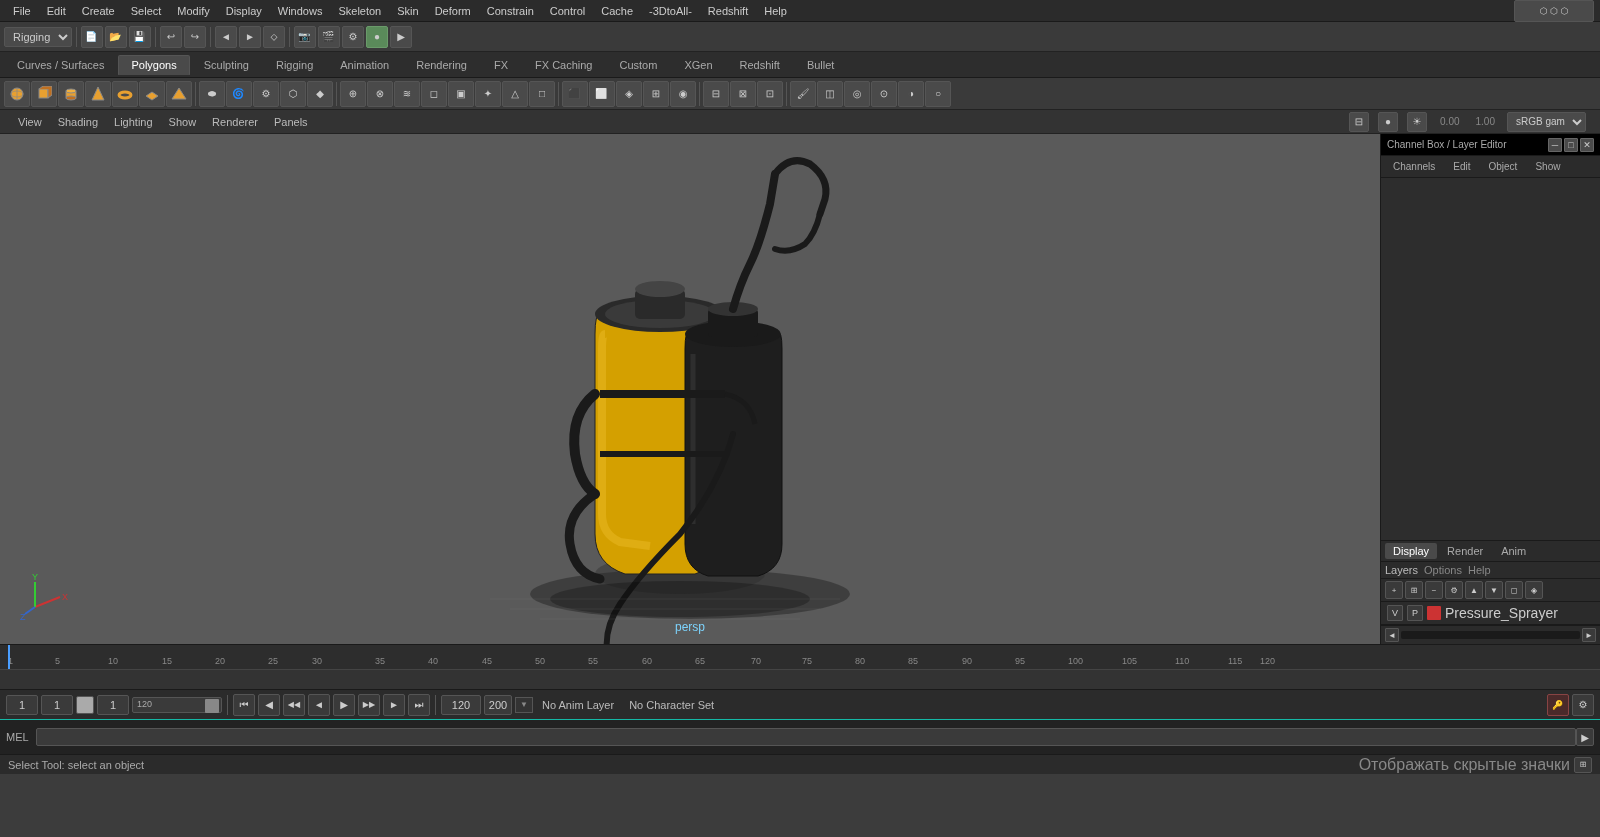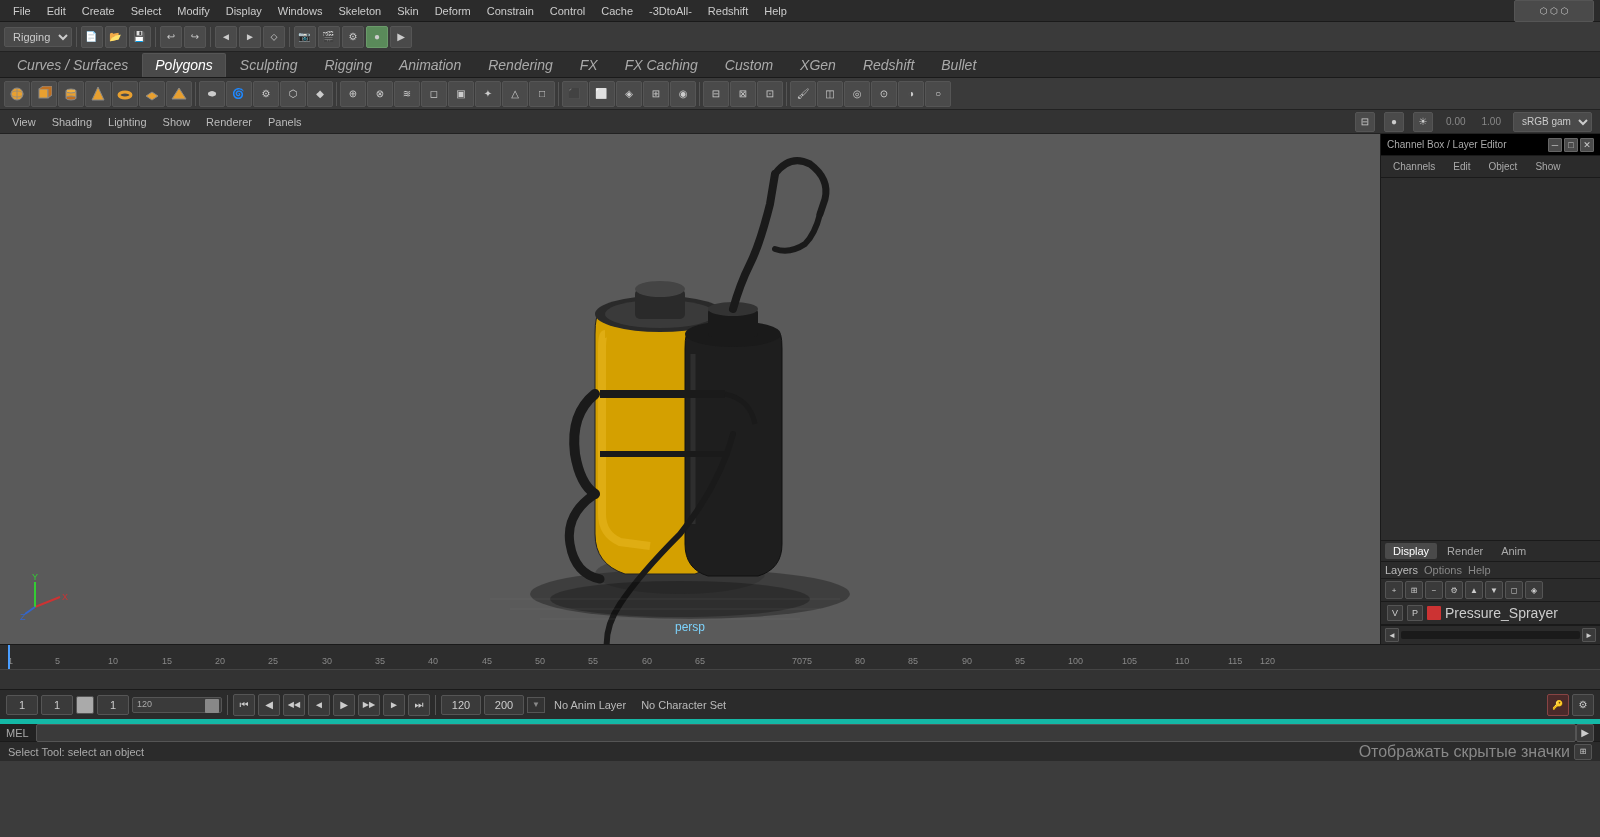--- a/index.html
+++ b/index.html
@@ -78,25 +78,24 @@
       background: #2d2d2d;
       display: flex;
       align-items: center;
       padding: 0 4px;
       gap: 1px;
       border-bottom: 1px solid #1a1a1a;
     }
     .mod-tab {
       padding: 3px 12px;
       cursor: pointer;
-      font-size: 14px;
+      font-size: 11px;
       color: #aaa;
       border-radius: 2px 2px 0 0;
       border: 1px solid transparent;
-      font-style: italic;
     }
     .mod-tab.active {
       background: #4a4a4a;
       color: #fff;
       border-color: #555 #555 transparent;
     }
 
     
     #icon-toolbar {
       height: 32px;
@@ -127,21 +126,21 @@
       background: #555;
       margin: 0 2px;
     }
 
     
     #view-controls {
       height: 24px;
       background: #333;
       display: flex;
       align-items: center;
-      padding: 0 8px;
+      padding: 0 14px;
       gap: 8px;
       border-bottom: 1px solid #222;
     }
     .vc-item {
       font-size: 11px;
       color: #bbb;
       cursor: pointer;
       padding: 1px 4px;
     }
 
@@ -722,29 +721,29 @@
     <div style="position:absolute;left:0;top:0;width:100%;height:100%;display:flex;align-items:flex-end;padding-bottom:2px;">
       
       
     </div>
     <span class="tick-label" style="left:8px;">1</span>
     <span class="tick-label" style="left:55px;">5</span>
     <span class="tick-label" style="left:108px;">10</span>
     <span class="tick-label" style="left:162px;">15</span>
     <span class="tick-label" style="left:215px;">20</span>
     <span class="tick-label" style="left:268px;">25</span>
-    <span class="tick-label" style="left:322px;">30</span>
+    <span class="tick-label" style="left:312px;">30</span>
     <span class="tick-label" style="left:375px;">35</span>
     <span class="tick-label" style="left:428px;">40</span>
     <span class="tick-label" style="left:482px;">45</span>
     <span class="tick-label" style="left:535px;">50</span>
     <span class="tick-label" style="left:588px;">55</span>
     <span class="tick-label" style="left:642px;">60</span>
     <span class="tick-label" style="left:695px;">65</span>
-    <span class="tick-label" style="left:792px;">70</span>
+    <span class="tick-label" style="left:751px;">70</span>
     <span class="tick-label" style="left:802px;">75</span>
     <span class="tick-label" style="left:855px;">80</span>
     <span class="tick-label" style="left:908px;">85</span>
     <span class="tick-label" style="left:962px;">90</span>
     <span class="tick-label" style="left:1015px;">95</span>
     <span class="tick-label" style="left:1068px;">100</span>
     <span class="tick-label" style="left:1122px;">105</span>
     <span class="tick-label" style="left:1175px;">110</span>
     <span class="tick-label" style="left:1228px;">115</span>
     <span class="tick-label" style="left:1260px;">120</span>
@@ -776,35 +775,35 @@
   <div class="tr-btn" style="font-size:8px;">◀◀</div>
   <div class="tr-btn">◄</div>
   <div class="tr-btn">▶</div>
   <div class="tr-btn" style="font-size:8px;">▶▶</div>
   <div class="tr-btn">►</div>
   <div class="tr-btn">⏭</div>
 
   <div class="tr-separator"></div>
 
   <input type="text" class="tr-input" value="120" style="width: 40px;">
-  <input type="text" class="tr-input" value="200" style="width: 40px;">
+  <input type="text" class="tr-input" value="200" style="width: 28px;">
 
   <div style="width:18px;height:16px;background:#333;border:1px solid #555;display:flex;align-items:center;justify-content:center;font-size:8px;color:#888;">▼</div>
 
   <span class="tr-tag">No Anim Layer</span>
 
   <span class="tr-tag">No Character Set</span>
 
   <div style="flex:1;"></div>
 
   <div class="tr-btn" style="background:#4a2a2a;border-color:#884444;font-size:9px;">🔑</div>
   <div class="tr-btn">⚙</div>
 </div>
 
-<div id="command-line" style="height:22px;background:#222;display:flex;align-items:center;padding:0 6px;gap:0;border-top:5px solid #14b8a6;">
+<div id="command-line" style="height:22px;background:#222;display:flex;align-items:center;padding:17px 6px;gap:0;border-top:1px solid #14b8a6;">
   <span class="cmd-label" style="font-size:11px;color:#aaa;min-width:30px;cursor:pointer;">MEL</span>
   <input type="text" class="cmd-input" style="flex: 1 1 0%; height: 18px; background: rgb(58, 58, 58); border: 1px solid rgb(85, 85, 85); border-radius: 2px; color: rgb(204, 204, 204); font-size: 11px; padding: 0px 4px;">
   <div class="tr-btn" style="width:18px;height:18px;">▶</div>
 </div>
 
 <div id="status-bar" style="height:20px;background:#2b2b2b;display:flex;align-items:center;padding:0 8px;border-top:1px solid #1a1a1a;justify-content:space-between;">
   <span class="status-text">Select Tool: select an object</span>
   <div style="display:flex;align-items:center;gap:4px;">
     <span class="status-text" style="color:#888;font-size:16px;">Отображать скрытые значки</span>
     <div class="tr-btn" style="width:18px;height:16px;font-size:8px;">⊞</div>

